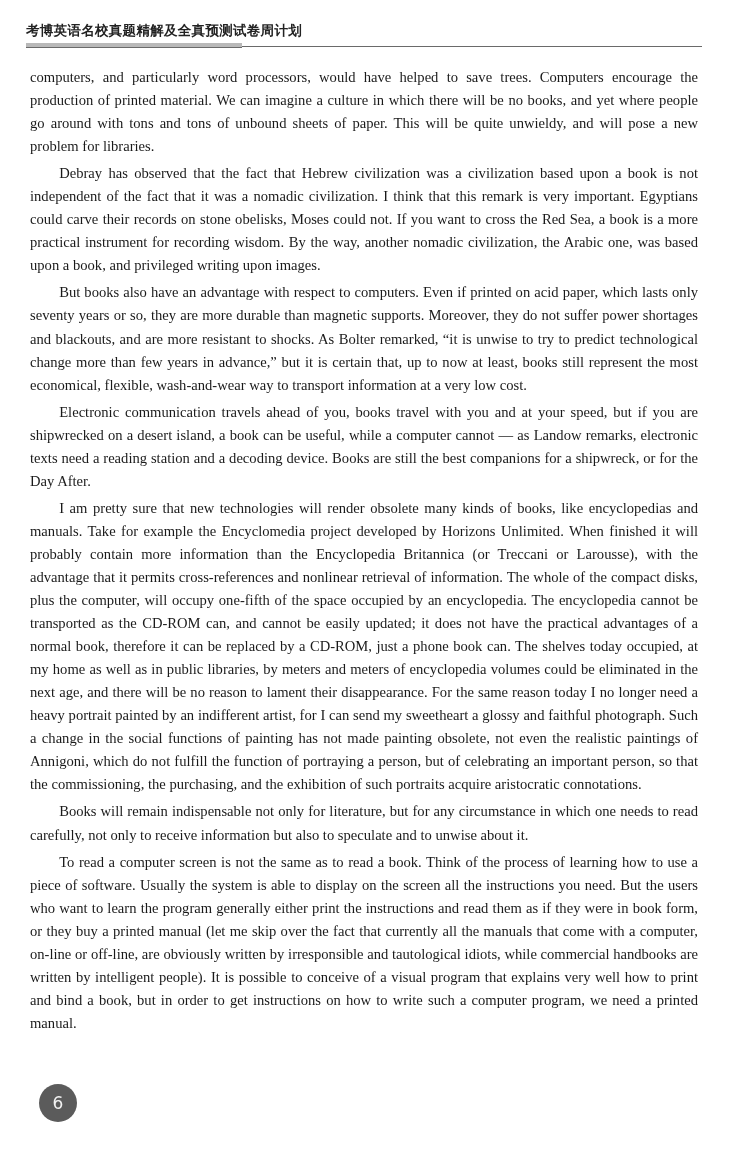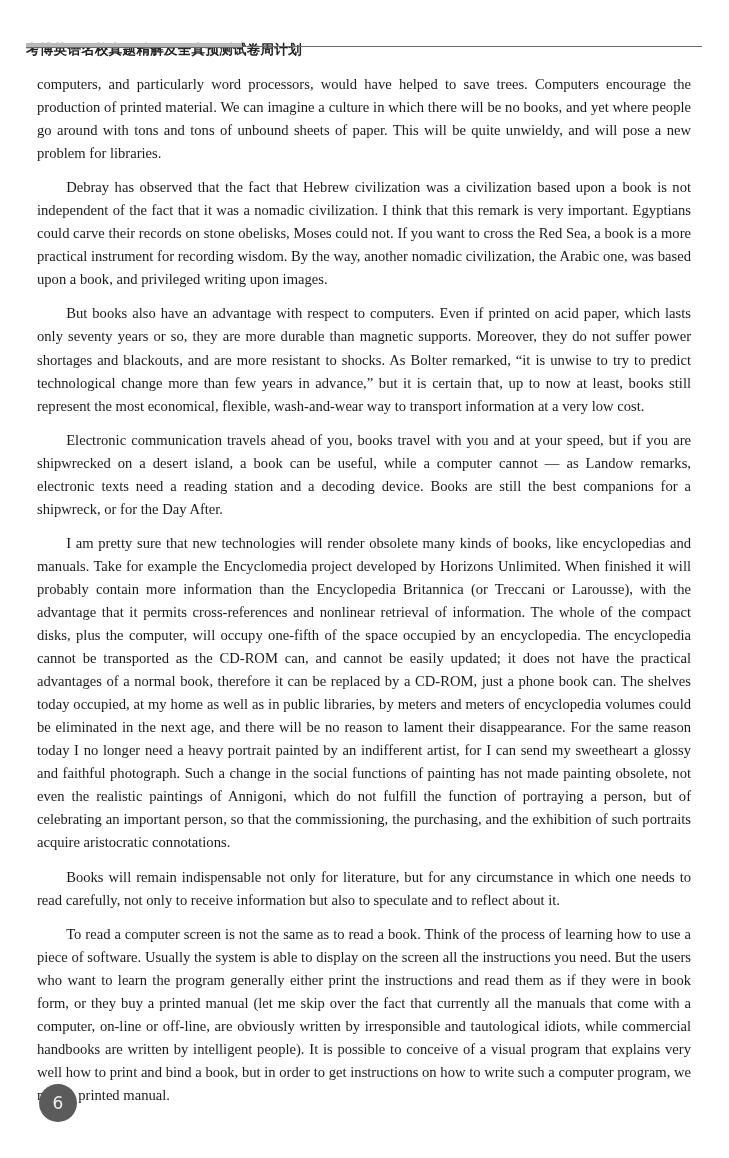--- a/index.html
+++ b/index.html
@@ -8,37 +8,37 @@
     font-family: "Liberation Serif", "DejaVu Serif", serif;
     color: #1a1a1a;
   }
   .header {
     position: absolute; left: 26px; top: 22px; width: 676px; height: 28px;
   }
   .header-title {
     position: absolute; left: 0; top: 0;
     font-family: "DejaVu Sans", "Liberation Sans", sans-serif;
     font-size: 13.5px; font-weight: bold; letter-spacing: 0.3px;
-    color: #222; white-space: nowrap; margin-top: 19px;
+    color: #222; white-space: nowrap;
   }
   .header-rule-thin {
     position: absolute; left: 0; top: 24px; width: 676px; height: 1px;
     background: #6a6a6a;
   }
   .header-rule-thick {
     position: absolute; left: 0; top: 21px; width: 216px; height: 4px;
     background: #b9b9b9;
     border-bottom: 1px solid #6a6a6a;
   }
   .body-text {
     position: absolute; left: 26px; top: 62px; width: 676px;
     font-size: 14.6px; line-height: 23.05px;
     text-align: justify; text-align-last: left;
   }
-  .body-text p { margin: 11px; text-indent: 0; }
+  .body-text p { margin: 4px; text-indent: 0; }
   .body-text p.indent { text-indent: 2em; font-family: Liberation Serif, serif; }
   .page-number {
     position: absolute; left: 39px; top: 1084px; width: 38px; height: 38px;
     border-radius: 50%; background: #5b5b5b; color: #f2f2f2;
     font-family: "DejaVu Sans", "Liberation Sans", sans-serif;
     font-size: 17px; line-height: 38px; text-align: center;
   }
 </style>
 </head>
 <body>
@@ -48,17 +48,17 @@
   <div class="header-rule-thin"></div>
   <div class="header-rule-thick"></div>
 </div>
 
 <div class="body-text">
   <p>computers, and particularly word processors, would have helped to save trees. Computers encourage the production of printed material. We can imagine a culture in which there will be no books, and yet where people go around with tons and tons of unbound sheets of paper. This will be quite unwieldy, and will pose a new problem for libraries.</p>
   <p class="indent">Debray has observed that the fact that Hebrew civilization was a civilization based upon a book is not independent of the fact that it was a nomadic civilization. I think that this remark is very important. Egyptians could carve their records on stone obelisks, Moses could not. If you want to cross the Red Sea, a book is a more practical instrument for recording wisdom. By the way, another nomadic civilization, the Arabic one, was based upon a book, and privileged writing upon images.</p>
   <p class="indent">But books also have an advantage with respect to computers. Even if printed on acid paper, which lasts only seventy years or so, they are more durable than magnetic supports. Moreover, they do not suffer power shortages and blackouts, and are more resistant to shocks. As Bolter remarked, “it is unwise to try to predict technological change more than few years in advance,” but it is certain that, up to now at least, books still represent the most economical, flexible, wash-and-wear way to transport information at a very low cost.</p>
   <p class="indent">Electronic communication travels ahead of you, books travel with you and at your speed, but if you are shipwrecked on a desert island, a book can be useful, while a computer cannot — as Landow remarks, electronic texts need a reading station and a decoding device. Books are still the best companions for a shipwreck, or for the Day After.</p>
   <p class="indent">I am pretty sure that new technologies will render obsolete many kinds of books, like encyclopedias and manuals. Take for example the Encyclomedia project developed by Horizons Unlimited. When finished it will probably contain more information than the Encyclopedia Britannica (or Treccani or Larousse), with the advantage that it permits cross-references and nonlinear retrieval of information. The whole of the compact disks, plus the computer, will occupy one-fifth of the space occupied by an encyclopedia. The encyclopedia cannot be transported as the CD-ROM can, and cannot be easily updated; it does not have the practical advantages of a normal book, therefore it can be replaced by a CD-ROM, just a phone book can. The shelves today occupied, at my home as well as in public libraries, by meters and meters of encyclopedia volumes could be eliminated in the next age, and there will be no reason to lament their disappearance. For the same reason today I no longer need a heavy portrait painted by an indifferent artist, for I can send my sweetheart a glossy and faithful photograph. Such a change in the social functions of painting has not made painting obsolete, not even the realistic paintings of Annigoni, which do not fulfill the function of portraying a person, but of celebrating an important person, so that the commissioning, the purchasing, and the exhibition of such portraits acquire aristocratic connotations.</p>
-  <p class="indent">Books will remain indispensable not only for literature, but for any circumstance in which one needs to read carefully, not only to receive information but also to speculate and to reflect about it.</p>
+  <p class="indent">Books will remain indispensable not only for literature, but for any circumstance in which one needs to read carefully, not only to receive information but also to speculate and to unwise about it.</p>
   <p class="indent">To read a computer screen is not the same as to read a book. Think of the process of learning how to use a piece of software. Usually the system is able to display on the screen all the instructions you need. But the users who want to learn the program generally either print the instructions and read them as if they were in book form, or they buy a printed manual (let me skip over the fact that currently all the manuals that come with a computer, on-line or off-line, are obviously written by irresponsible and tautological idiots, while commercial handbooks are written by intelligent people). It is possible to conceive of a visual program that explains very well how to print and bind a book, but in order to get instructions on how to write such a computer program, we need a printed manual.</p>
 </div>
 
 <div class="page-number">6</div>
 
 </body></html>

